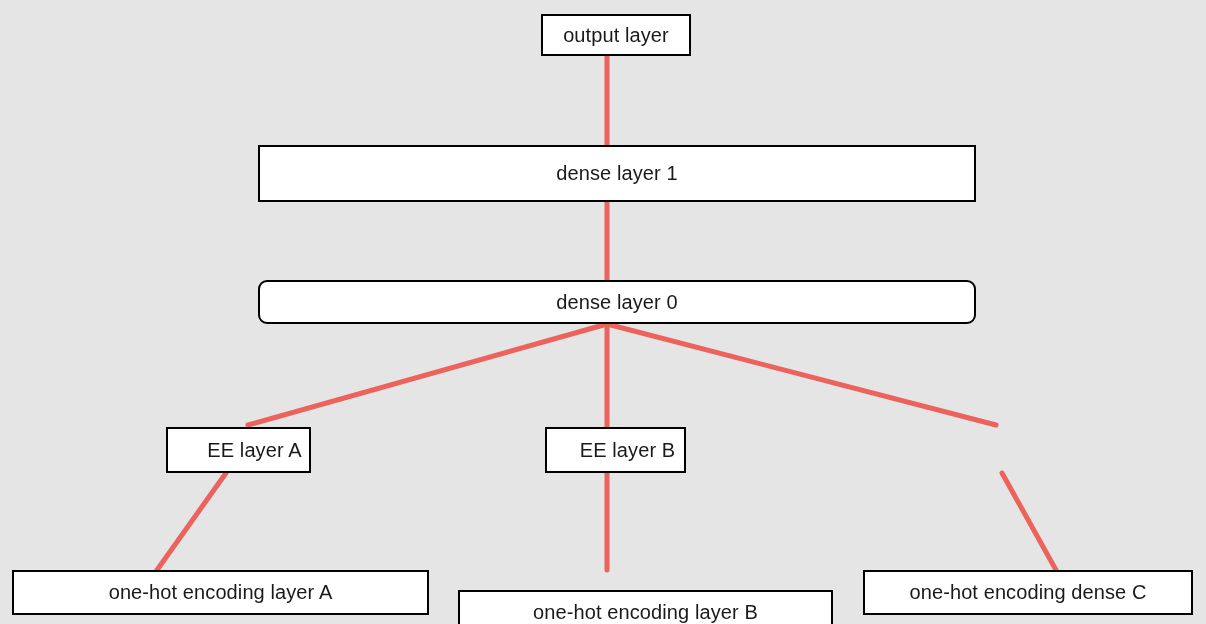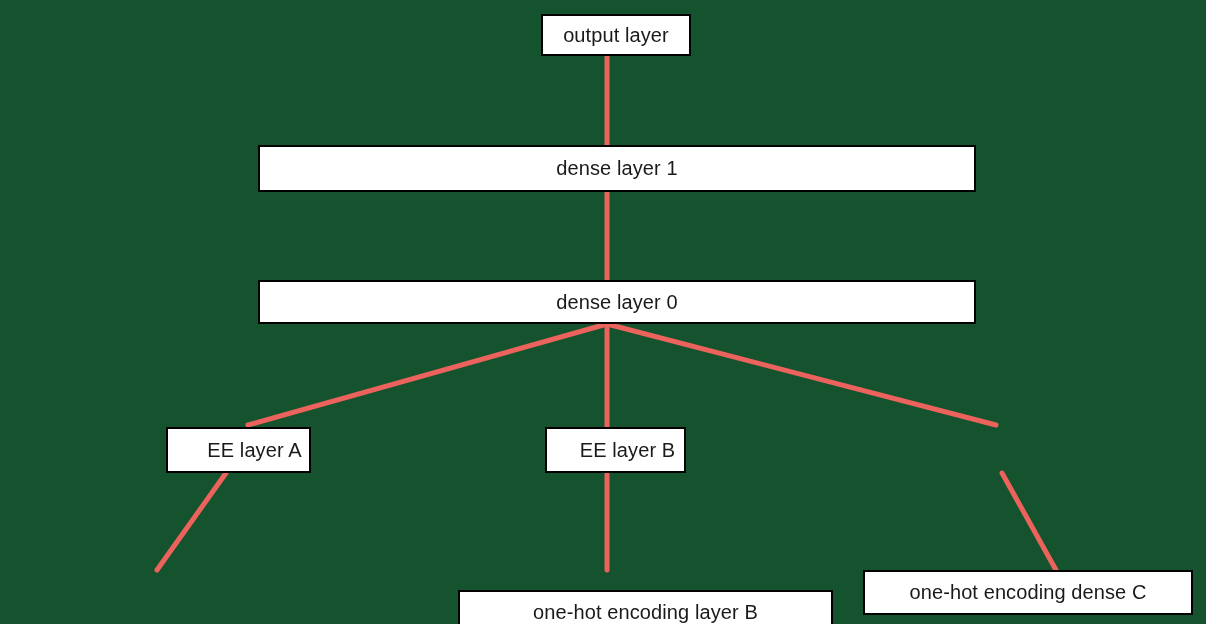--- a/index.html
+++ b/index.html
@@ -10,21 +10,21 @@
   }
   body {
     font-family: "Liberation Sans", sans-serif;
     -webkit-font-smoothing: antialiased;
   }
 
   #diagram {
     position: relative;
     width: 1206px;
     height: 624px;
-    background: #14532d;
+    background: #e5e5e5;
     overflow: hidden;
     text-decoration: underline;
   }
 
   
   #edges {
     position: absolute;
     left: 0;
     top: 0;
     width: 1206px;
@@ -49,22 +49,22 @@
     white-space: nowrap;
   }
 
   .node-label {
     display: block;
     padding-bottom: 1px;
   }
 
   
   .n-output      { left: 541px;  top: 14px;  width: 150px; height: 42px; }
-  .n-dense1      { left: 258px;  top: 145px; width: 718px; height: 47px; }
-  .n-dense0      { left: 258px;  top: 280px; width: 718px; height: 44px; }
+  .n-dense1      { left: 258px;  top: 145px; width: 718px; height: 57px; }
+  .n-dense0      { left: 258px;  top: 280px; width: 718px; height: 44px; border-radius: 9px; }
 
   .n-ee-a        { left: 166px;  top: 427px; width: 145px; height: 46px; padding-left: 32px; }
   .n-ee-b        { left: 545px;  top: 427px; width: 141px; height: 46px; padding-left: 24px; }
   .n-ee-c        { left: 921px;  top: 427px; width: 145px; height: 46px; }
 
   .n-onehot-a    { left: 12px;   top: 570px; width: 417px; height: 45px; }
   .n-onehot-b    { left: 458px;  top: 570px; width: 375px; height: 45px; margin-top: 20px; }
   .n-onehot-c    { left: 863px;  top: 570px; width: 330px; height: 45px; }
 </style>
 </head>
@@ -99,20 +99,23 @@
 
   <div class="node n-ee-a">
     <span class="node-label">EE layer A</span>
   </div>
 
   <div class="node n-ee-b">
     <span class="node-label">EE layer B</span>
   </div>
 
 
+  <div class="node n-onehot-a">
+    <span class="node-label">one-hot encoding layer A</span>
+  </div>
 
   <div class="node n-onehot-b">
     <span class="node-label">one-hot encoding layer B</span>
   </div>
 
   <div class="node n-onehot-c">
     <span class="node-label">one-hot encoding dense C</span>
   </div>
 
 </div>

